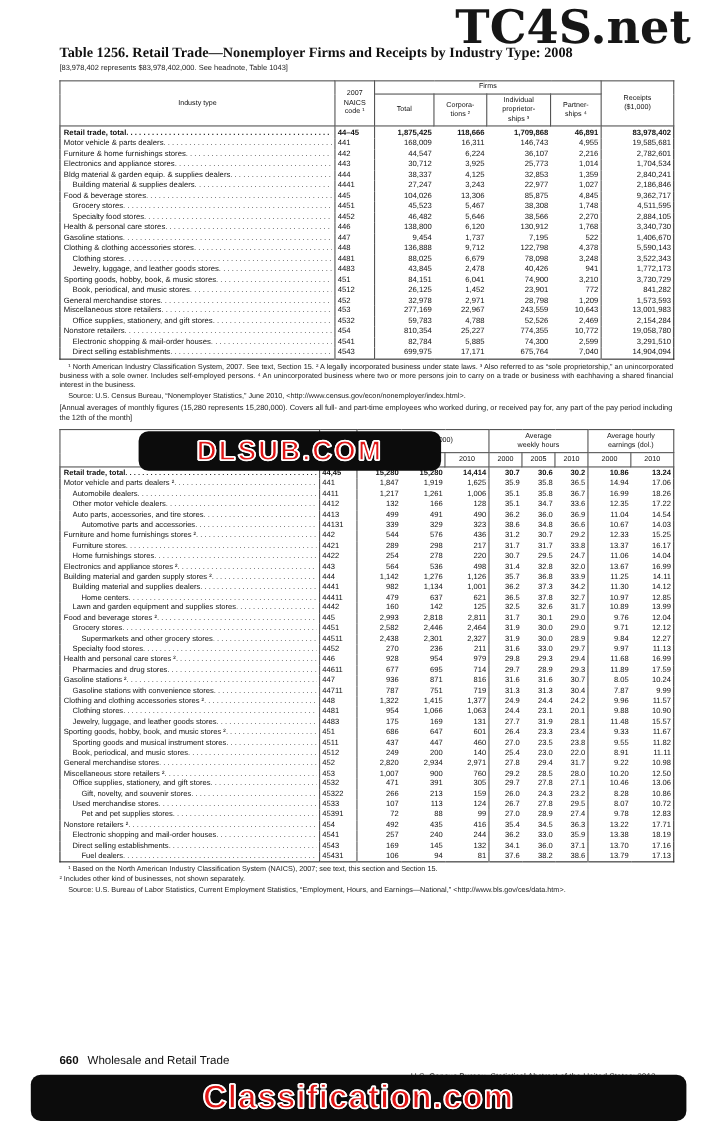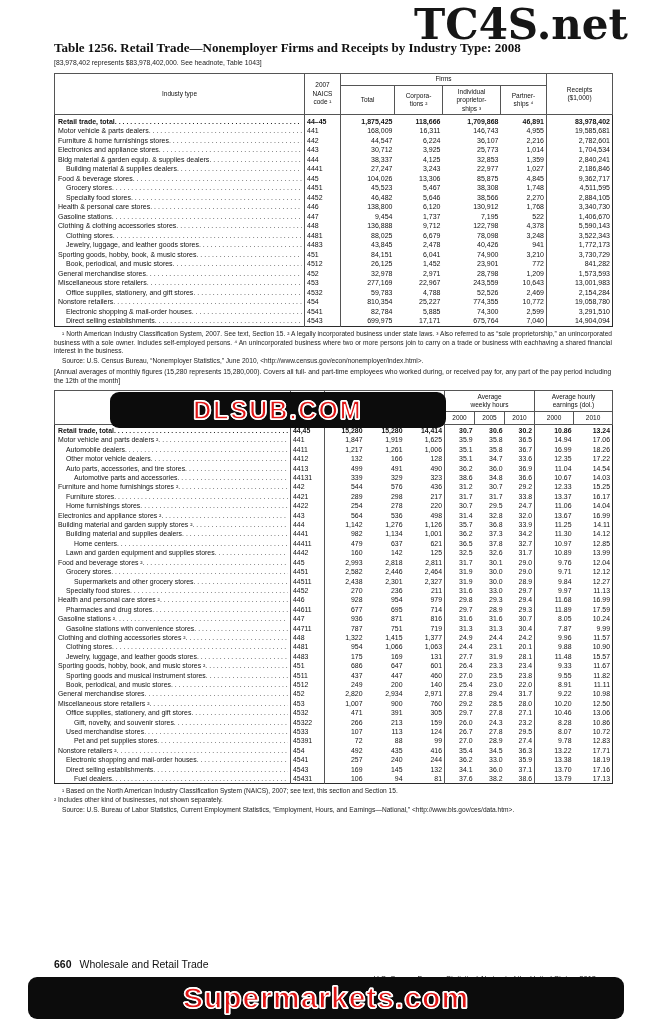--- a/index.html
+++ b/index.html
@@ -7,21 +7,21 @@
   .page{position:absolute;inset:0;}
   .content{position:absolute;left:54px;top:0;width:558px;}
 
   
   .wm-top{position:absolute;top:0px;right:24px;font-family:"DejaVu Serif",serif;font-weight:bold;
     font-size:42px;color:#161616;letter-spacing:0px;z-index:9;}
   .wm-pill{background:#0c0c0c;border-radius:9px;display:flex;align-items:center;justify-content:center;z-index:10;}
   .outlined{font-family:"Liberation Sans",sans-serif;font-weight:800;color:#e01616;
     -webkit-text-stroke:1.3px #ffffff;
     text-shadow:0 0 1px #fff,1px 0 0 #fff,-1px 0 0 #fff,0 1px 0 #fff,0 -1px 0 #fff;}
-  .wm-dlsub{position:absolute;top:2px;left:56px;width:336px;height:36px;}
+  .wm-dlsub{position:absolute;top:2px;left:72px;width:275px;height:36px;}
   .wm-dlsub .outlined{font-size:25px;letter-spacing:2px;}
   .wm-bottom{position:absolute;left:28px;right:28px;bottom:5px;height:42px;}
   .wm-bottom .outlined{font-size:30px;letter-spacing:1px;}
 
   
   h1{font-family:"Liberation Serif",serif;font-weight:bold;font-size:13px;line-height:1.25;
      margin:0;color:#111;}
   .h1049{margin-top:40px;}
   .h1050{margin-top:9px;}
   .bracket-note{font-size:6.8px;line-height:1.25;margin:3px 0 5px 0;color:#222;}
@@ -1112,16 +1112,16 @@
     <p class="source">Source: U.S. Bureau of Labor Statistics, Current Employment Statistics, “Employment, Hours, and Earnings—National,” &lt;http://www.bls.gov/ces/data.htm&gt;.</p>
 
   </div>
 
   <div class="footer-left">
     <span class="pageno">660</span><span>Wholesale and Retail Trade</span>
   </div>
   <div class="footer-right">U.S. Census Bureau, Statistical Abstract of the United States: 2012</div>
 
   <div class="wm-pill wm-bottom">
-    <span class="outlined">Supermarkets.com</span>
+    <span class="outlined">Classification.com</span>
   </div>
 
 </div>
 
 </body></html>

